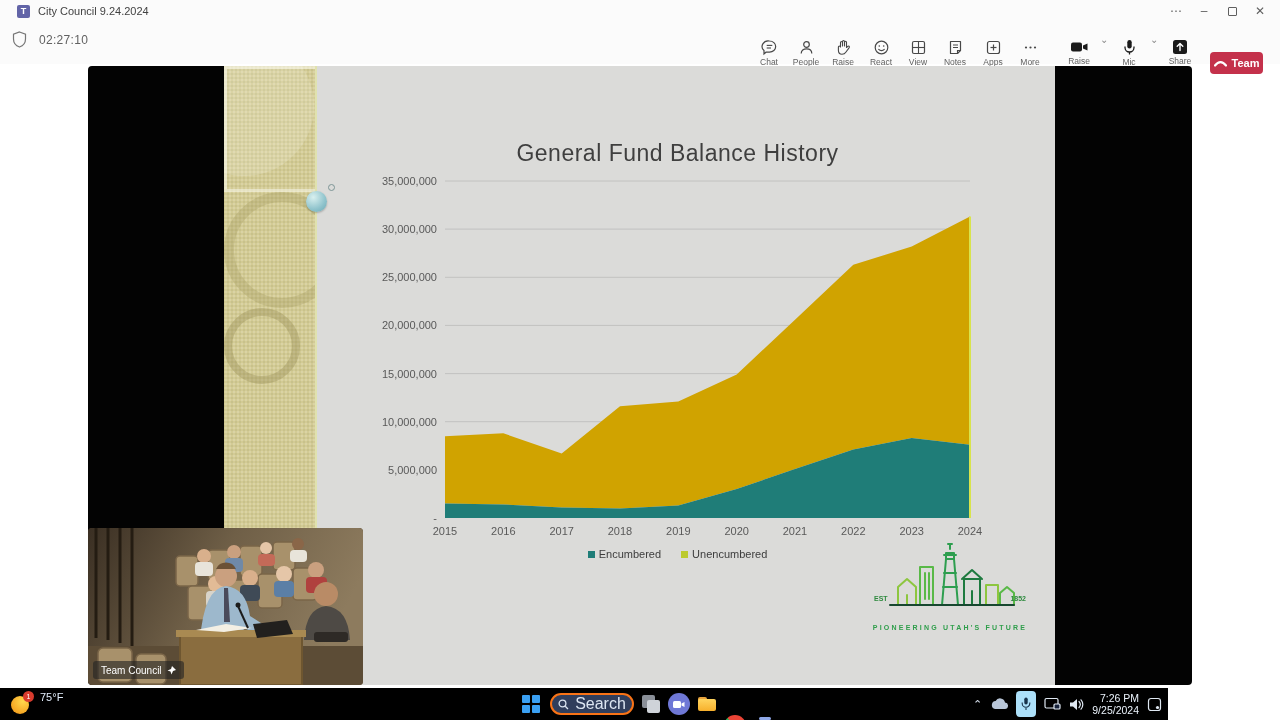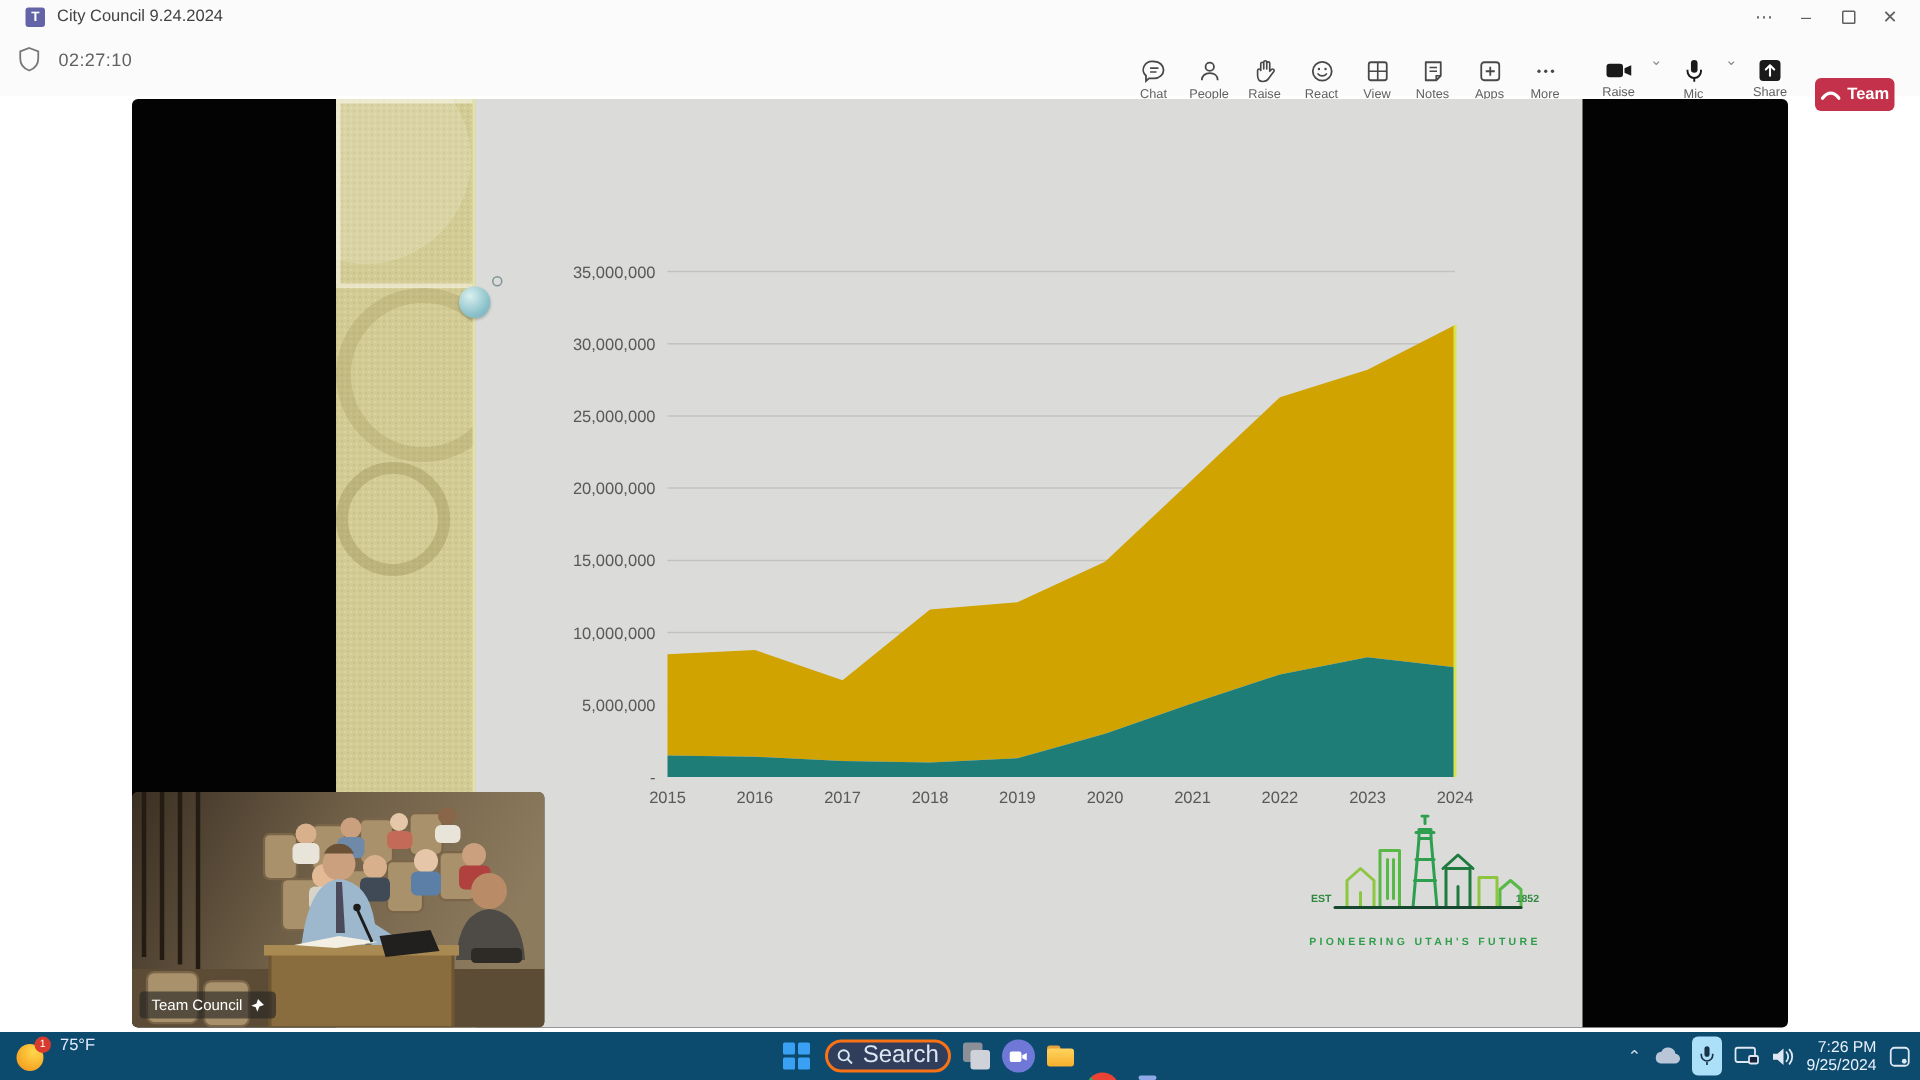--- a/index.html
+++ b/index.html
@@ -54,21 +54,21 @@
   
   .logo { position:absolute; left:636px; top:477px; width:180px; text-align:center; }
   .logo-name { font-size:29px; font-weight:bold; color:#173f33; letter-spacing:2px; margin-top:-2px; }
   .logo-tagline { font-size:7px; font-weight:bold; color:#2f9e4b; letter-spacing:2.2px; margin-top:3px; }
 
   
   .webcam { position:absolute; left:0; top:462px; width:275px; height:157px; border-radius:4px; overflow:hidden; background:#4a3a2c; }
   .cam-label { position:absolute; left:5px; bottom:6px; height:18px; padding:4px 8px; background:rgba(35,35,35,0.62); border-radius:3px; display:flex; align-items:center; gap:5px; color:#fff; font-size:10px; }
 
   
-  .taskbar { position:absolute; left:0; top:688px; width:1280px; height:32px; background:#0c4a6e; }
+  .taskbar { position:absolute; left:0; top:688px; width:1168px; height:32px; background:#000000; }
   .weather { position:absolute; left:10px; top:3px; display:flex; gap:8px; }
   .sun { position:relative; width:22px; height:22px; margin-top:2px; }
   .sun-core { position:absolute; left:1px; top:3px; width:18px; height:18px; border-radius:50%; background:radial-gradient(circle at 65% 30%, #ffd84d, #f6a623 70%, #e08b1d); }
   .badge { position:absolute; right:-2px; top:-2px; width:11px; height:11px; border-radius:50%; background:#d83b2d; color:#fff; font-size:7px; display:flex; align-items:center; justify-content:center; }
   .weather-temp { font-size:11px; color:#e3eefc; }
   .weather-cond { font-size:10px; color:#8fb3d9; margin-top:18px; }
   .start { position:absolute; left:522px; top:7px; width:18px; height:18px; display:grid; grid-template-columns:8px 8px; grid-template-rows:8px 8px; gap:2px; }
   .start div { background:#3aa0f3; border-radius:1px; }
   .search-pill { position:absolute; left:550px; top:5px; width:84px; height:22px; border-radius:11px; background:#303e5c; border:2px solid #f97316; display:flex; align-items:center; justify-content:center; gap:6px; color:#dce6f2; font-size:16px; }
   .task-icon { position:absolute; top:5px; width:22px; height:22px; }
@@ -214,20 +214,21 @@
 
       <div class="band">
         <div class="glow"></div>
         <div class="ring1"></div>
         <div class="ring2"></div>
         <div class="ring3"></div>
       </div>
       <div class="sphere"></div>
       <div class="smalldot"></div>
 
+      <div class="chart-title">General Fund Balance History</div>
       <svg id="chart-svg" width="610" height="380">
           <line x1="65" y1="304.9" x2="590" y2="304.9" stroke="#c2c2c0" stroke-width="1"></line>
           <line x1="65" y1="256.7" x2="590" y2="256.7" stroke="#c2c2c0" stroke-width="1"></line>
           <line x1="65" y1="208.6" x2="590" y2="208.6" stroke="#c2c2c0" stroke-width="1"></line>
           <line x1="65" y1="160.4" x2="590" y2="160.4" stroke="#c2c2c0" stroke-width="1"></line>
           <line x1="65" y1="112.3" x2="590" y2="112.3" stroke="#c2c2c0" stroke-width="1"></line>
           <line x1="65" y1="64.1" x2="590" y2="64.1" stroke="#c2c2c0" stroke-width="1"></line>
           <line x1="65" y1="16.0" x2="590" y2="16.0" stroke="#c2c2c0" stroke-width="1"></line>
           <polygon points="65.0,271.2 123.3,268.3 181.7,288.5 240.0,241.3 298.3,236.5 356.7,209.5 415.0,154.7 473.3,99.8 531.7,81.5 590.0,51.6 590.0,279.8 531.7,273.1 473.3,284.6 415.0,303.9 356.7,324.1 298.3,340.5 240.0,343.4 181.7,342.4 123.3,339.5 65.0,338.6 " fill="#d0a300"></polygon>
           <polygon points="65,353 65.0,338.6 123.3,339.5 181.7,342.4 240.0,343.4 298.3,340.5 356.7,324.1 415.0,303.9 473.3,284.6 531.7,273.1 590.0,279.8 590,353" fill="#1f7d78"></polygon>
@@ -245,20 +246,30 @@
           <text x="181.7" y="370" text-anchor="middle" font-size="11" fill="#595959">2017</text>
           <text x="240.0" y="370" text-anchor="middle" font-size="11" fill="#595959">2018</text>
           <text x="298.3" y="370" text-anchor="middle" font-size="11" fill="#595959">2019</text>
           <text x="356.7" y="370" text-anchor="middle" font-size="11" fill="#595959">2020</text>
           <text x="415.0" y="370" text-anchor="middle" font-size="11" fill="#595959">2021</text>
           <text x="473.3" y="370" text-anchor="middle" font-size="11" fill="#595959">2022</text>
           <text x="531.7" y="370" text-anchor="middle" font-size="11" fill="#595959">2023</text>
           <text x="590.0" y="370" text-anchor="middle" font-size="11" fill="#595959">2024</text>
         </svg>
 
+      <div class="legend">
+        <span class="legend-item">
+          <span class="swatch" style="background: rgb(31, 125, 120);"></span>
+          <span>Encumbered</span>
+        </span>
+        <span class="legend-item">
+          <span class="swatch" style="background: rgb(188, 202, 46);"></span>
+          <span>Unencumbered</span>
+        </span>
+      </div>
 
       <div class="logo">
         <svg width="164" height="74" viewBox="0 0 164 74">
           <g fill="none" stroke-linecap="round" stroke-linejoin="round" stroke-width="2">
             <path d="M30 62 V44 l9-8 9 8 v18" stroke="#8dc63f"></path>
             <line x1="39" y1="62" x2="39" y2="52" stroke="#8dc63f"></line>
             <path d="M52 62 V24 h13 v38" stroke="#59b947"></path>
             <line x1="57" y1="30" x2="57" y2="56" stroke="#59b947"></line>
             <line x1="61" y1="30" x2="61" y2="56" stroke="#59b947"></line>
             <path d="M74 62 L78 16 h8 L90 62" stroke="#2e9e4f"></path>

